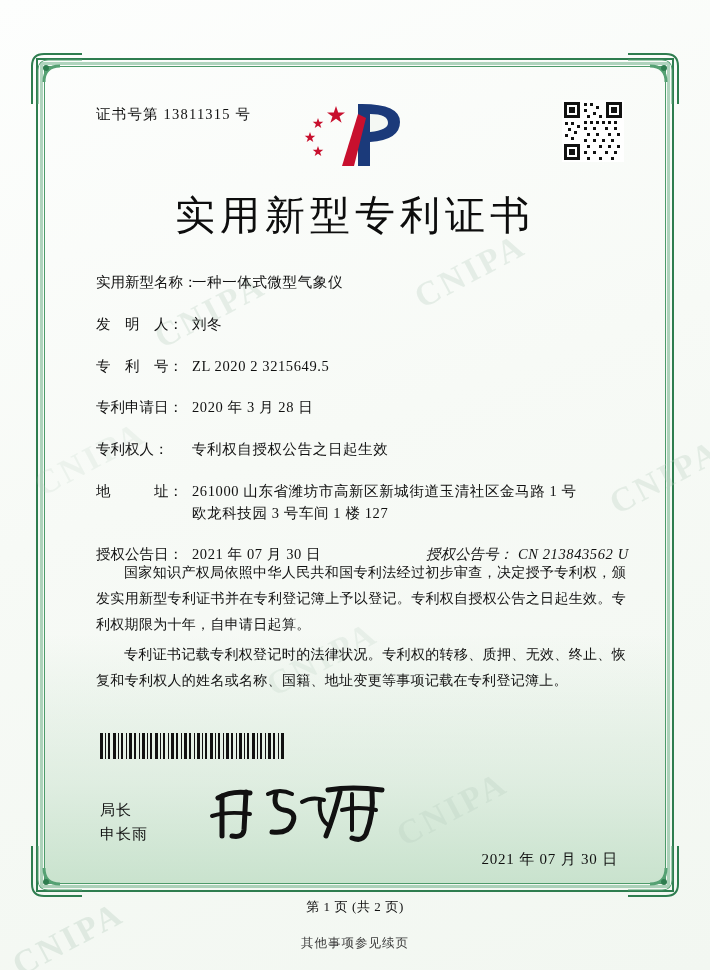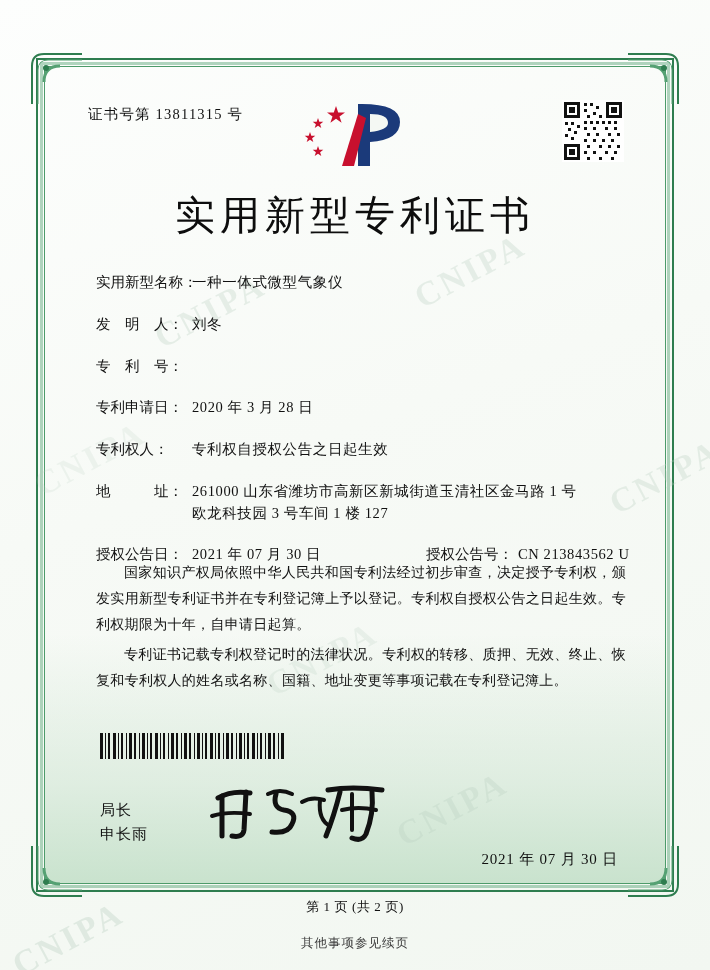--- a/index.html
+++ b/index.html
@@ -78,21 +78,21 @@
   .wm2 { left: 410px; top: 252px; }
   .wm3 { left: 605px; top: 458px; }
   .wm4 { left: 262px; top: 640px; opacity:.22; }
   .wm5 { left: 392px; top: 790px; }
   .wm6 { left: 8px;  top: 920px; opacity:.35; }
   .wm7 { left: 30px; top: 440px; opacity:.18; }
 
   
   .cert-no {
     position: absolute;
-    left: 88px;
+    left: 96px;
     top: 105px;
     font-size: 14.5px;
     letter-spacing: 1.2px;
     color: #111;
   }
 
   .emblem {
     position: absolute;
     left: 296px;
     top: 96px;
@@ -140,21 +140,21 @@
     width: 96px;
     flex: 0 0 96px;
     letter-spacing: 0px;
     white-space: nowrap;
   }
   .fvalue { flex: 1; letter-spacing: .6px; }
   .fvalue .ind { display:block; }
 
   .frow.two { margin-bottom: 0; }
   .half-left { display: flex; flex: 0 0 330px; }
-  .half-right { display: flex; flex: 1; }
+  .half-right { display: flex; flex: 1; font-style: italic; }
   .half-right .flabel { width: 92px; flex: 0 0 92px; }
 
   
   .body-text {
     position: absolute;
     left: 96px;
     right: 84px;
     top: 560px;
     font-size: 14px;
     line-height: 1.85;
@@ -367,20 +367,21 @@
       <div class="fvalue">一种一体式微型气象仪</div>
     </div>
 
     <div class="frow">
       <div class="flabel">发　明　人：</div>
       <div class="fvalue">刘冬</div>
     </div>
 
     <div class="frow">
       <div class="flabel">专　利　号：</div>
+      <div class="fvalue">ZL 2020 2 3215649.5</div>
     </div>
 
     <div class="frow">
       <div class="flabel">专利申请日：</div>
       <div class="fvalue">2020 年 3 月 28 日</div>
     </div>
 
     <div class="frow">
       <div class="flabel">专利权人：</div>
       <div class="fvalue">专利权自授权公告之日起生效</div>

